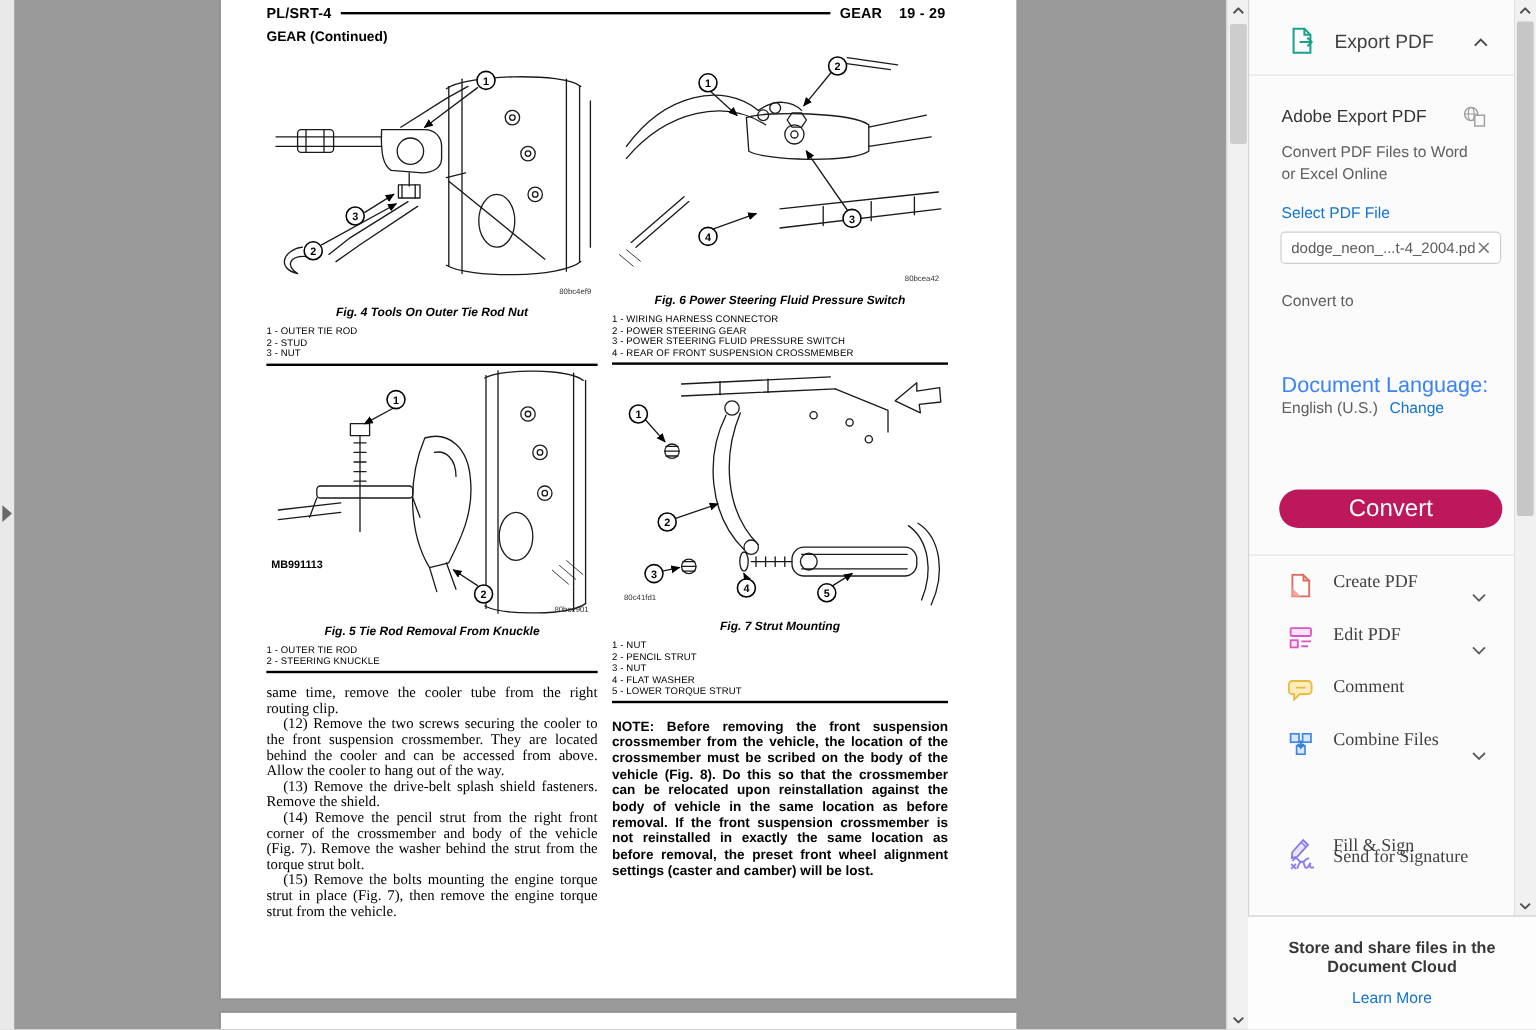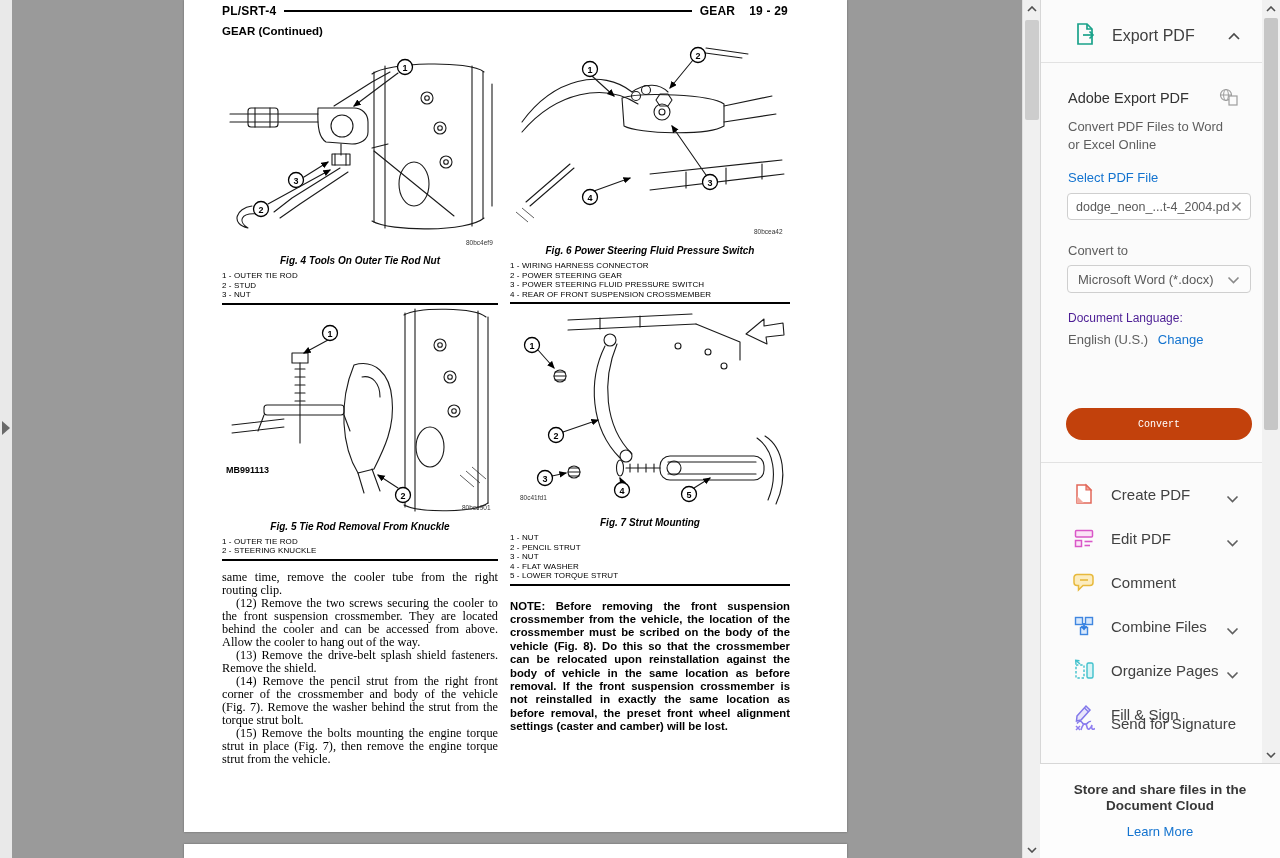--- a/index.html
+++ b/index.html
@@ -67,28 +67,28 @@
   .subtitle { position:absolute; left:27px; top:118px; width:165px; font-size:13px; line-height:17.5px; color:#5e5e5e; }
   .sel-link { position:absolute; left:27px; top:170px; font-size:13px; color:#1373cf; cursor:pointer; }
   .filebox { position:absolute; left:26px; top:193px; width:184px; height:27px; background:#fff; border:1px solid #cfcfcf;
              border-radius:4px; display:flex; align-items:center; padding:0 8px; }
   .filebox .fname { flex:1; font-size:12.5px; color:#5a5a5a; white-space:nowrap; overflow:hidden; }
   .filebox .x { cursor:pointer; margin-left:2px; display:flex; }
   .convert-to { position:absolute; left:27px; top:243px; font-size:13px; color:#5e5e5e; }
   .dropdown { position:absolute; left:26px; top:265px; width:184px; height:28px; background:#fcfcfc; border:1px solid #cfcfcf;
               border-radius:4px; display:flex; align-items:center; padding:0 10px; cursor:pointer; }
   .dropdown .val { flex:1; font-size:13px; color:#5a5a5a; }
-  .lang-lbl { position:absolute; left:27px; top:311px; font-size:12px; color:#4c1d95; }
+  .lang-lbl { position:absolute; left:27px; top:311px; font-size:18px; color:#3b82f6; }
   .lang-row { position:absolute; left:27px; top:332px; font-size:13px; color:#5e5e5e; }
   .lang-row .chg { color:#1373cf; margin-left:6px; cursor:pointer; }
-  .convert-btn { position:absolute; left:25px; top:408px; width:186px; height:32px; background:#c2410c; border:none;
-                 border-radius:16px; color:#fff; font-size:10px; font-family:Liberation Mono, monospace; cursor:pointer; }
+  .convert-btn { position:absolute; left:25px; top:408px; width:186px; height:32px; background:#be185d; border:none;
+                 border-radius:16px; color:#fff; font-size:20px; font-family:Liberation Sans, sans-serif; cursor:pointer; }
   .tools-div { position:absolute; left:0; top:462px; width:222px; height:1px; background:#e2e2e2; }
 
-  .tool-row { position:absolute; left:0; width:222px; height:34px; display:flex; align-items:center; cursor:pointer; }
+  .tool-row { position:absolute; left:0; width:222px; height:34px; display:flex; cursor:pointer;font-family:Liberation Serif, serif; }
   .tool-row .tico { width:22px; margin-left:32px; display:flex; justify-content:center; }
   .tool-row .tlbl { margin-left:16px; font-size:15px; color:#414141; }
   .tool-row .tchev { position:absolute; right:24px; top:12px; }
 
   
   .main-scroll { position:absolute; left:1262px; top:0; width:18px; height:763px; background:#f1f1f1; }
   .main-thumb { position:absolute; left:2px; top:18px; width:14px; height:412px; background:#c6c6c6; border-radius:2px; }
 
   
   .panel-footer { position:absolute; left:1040px; top:763px; width:240px; height:95px; background:#fdfdfd;
@@ -461,28 +461,20 @@
       <span class="x">
         <svg width="11" height="11" viewBox="0 0 11 11">
           <line x1="1.5" y1="1.5" x2="9.5" y2="9.5" stroke="#7a7a7a" stroke-width="1.4"></line>
           <line x1="9.5" y1="1.5" x2="1.5" y2="9.5" stroke="#7a7a7a" stroke-width="1.4"></line>
         </svg>
       </span>
     </div>
 
     <div class="convert-to">Convert to</div>
 
-    <div class="dropdown">
-      <span class="val">Microsoft Word (*.docx)</span>
-      <span>
-        <svg width="13" height="8" viewBox="0 0 13 8">
-            <polyline points="1.5,1.5 6.5,6.5 11.5,1.5" fill="none" stroke="#8a8a8a" stroke-width="1.6"></polyline>
-          </svg>
-      </span>
-    </div>
 
     <div class="lang-lbl">Document Language:</div>
     <div class="lang-row">
       <span>English (U.S.)</span>
       <span class="chg">Change</span>
     </div>
 
     <button class="convert-btn">Convert</button>
     <div class="tools-div"></div>
 
@@ -540,36 +532,20 @@
     <div class="tool-row" style="top:565px">
       <span class="tico">
         <svg width="22" height="20" viewBox="0 0 22 20">
           <path d="M4,2.5 h13 a3,3 0 0 1 3,3 v5 a3,3 0 0 1 -3,3 h-7 l-4.5,4.5 v-4.5 h-1.5 a3,3 0 0 1 -3,-3 v-5 a3,3 0 0 1 3,-3 z" fill="#fcecbe" stroke="#e7b93c" stroke-width="1.5"></path>
           <line x1="7" y1="8" x2="15" y2="8" stroke="#e7b93c" stroke-width="1.6"></line>
         </svg>
       </span>
       <span class="tlbl">Comment</span>
     </div>
 
-    <div class="tool-row" style="top:653px">
-      <span class="tico">
-        <svg width="22" height="22" viewBox="0 0 22 22">
-          <rect x="3" y="6" width="8" height="13" fill="none" stroke="#3fc1cc" stroke-width="1.4" stroke-dasharray="2.4 1.8"></rect>
-          <rect x="14" y="4" width="6" height="15" rx="1.5" fill="#d9f4f6" stroke="#3fc1cc" stroke-width="1.4"></rect>
-          <line x1="7" y1="5" x2="3" y2="1.5" stroke="#3fc1cc" stroke-width="1.5"></line>
-          <path d="M3,5 L2.7,1.3 L6.5,1.8" fill="none" stroke="#3fc1cc" stroke-width="1.4"></path>
-        </svg>
-      </span>
-      <span class="tlbl">Organize Pages</span>
-      <span class="tchev">
-        <svg width="13" height="8" viewBox="0 0 13 8">
-            <polyline points="1.5,1.5 6.5,6.5 11.5,1.5" fill="none" stroke="#5f5f5f" stroke-width="1.6"></polyline>
-          </svg>
-      </span>
-    </div>
 
     <div class="tool-row" style="top:697px">
       <span class="tico">
         <svg width="22" height="22" viewBox="0 0 22 22">
           <path d="M4,13 L13,3 L17,7 L8,17 L3.5,18 Z" fill="#e8e5fb" stroke="#8278ea" stroke-width="1.5"></path>
           <line x1="11.5" y1="5" x2="15" y2="8.5" stroke="#8278ea" stroke-width="1.2"></line>
           <path d="M4,20.5 q3,-4 5.5,-0.5 t5.5,-0.5 q2,-1.5 3,-1" fill="none" stroke="#8278ea" stroke-width="1.5"></path>
         </svg>
       </span>
       <span class="tlbl">Fill &amp; Sign</span>

